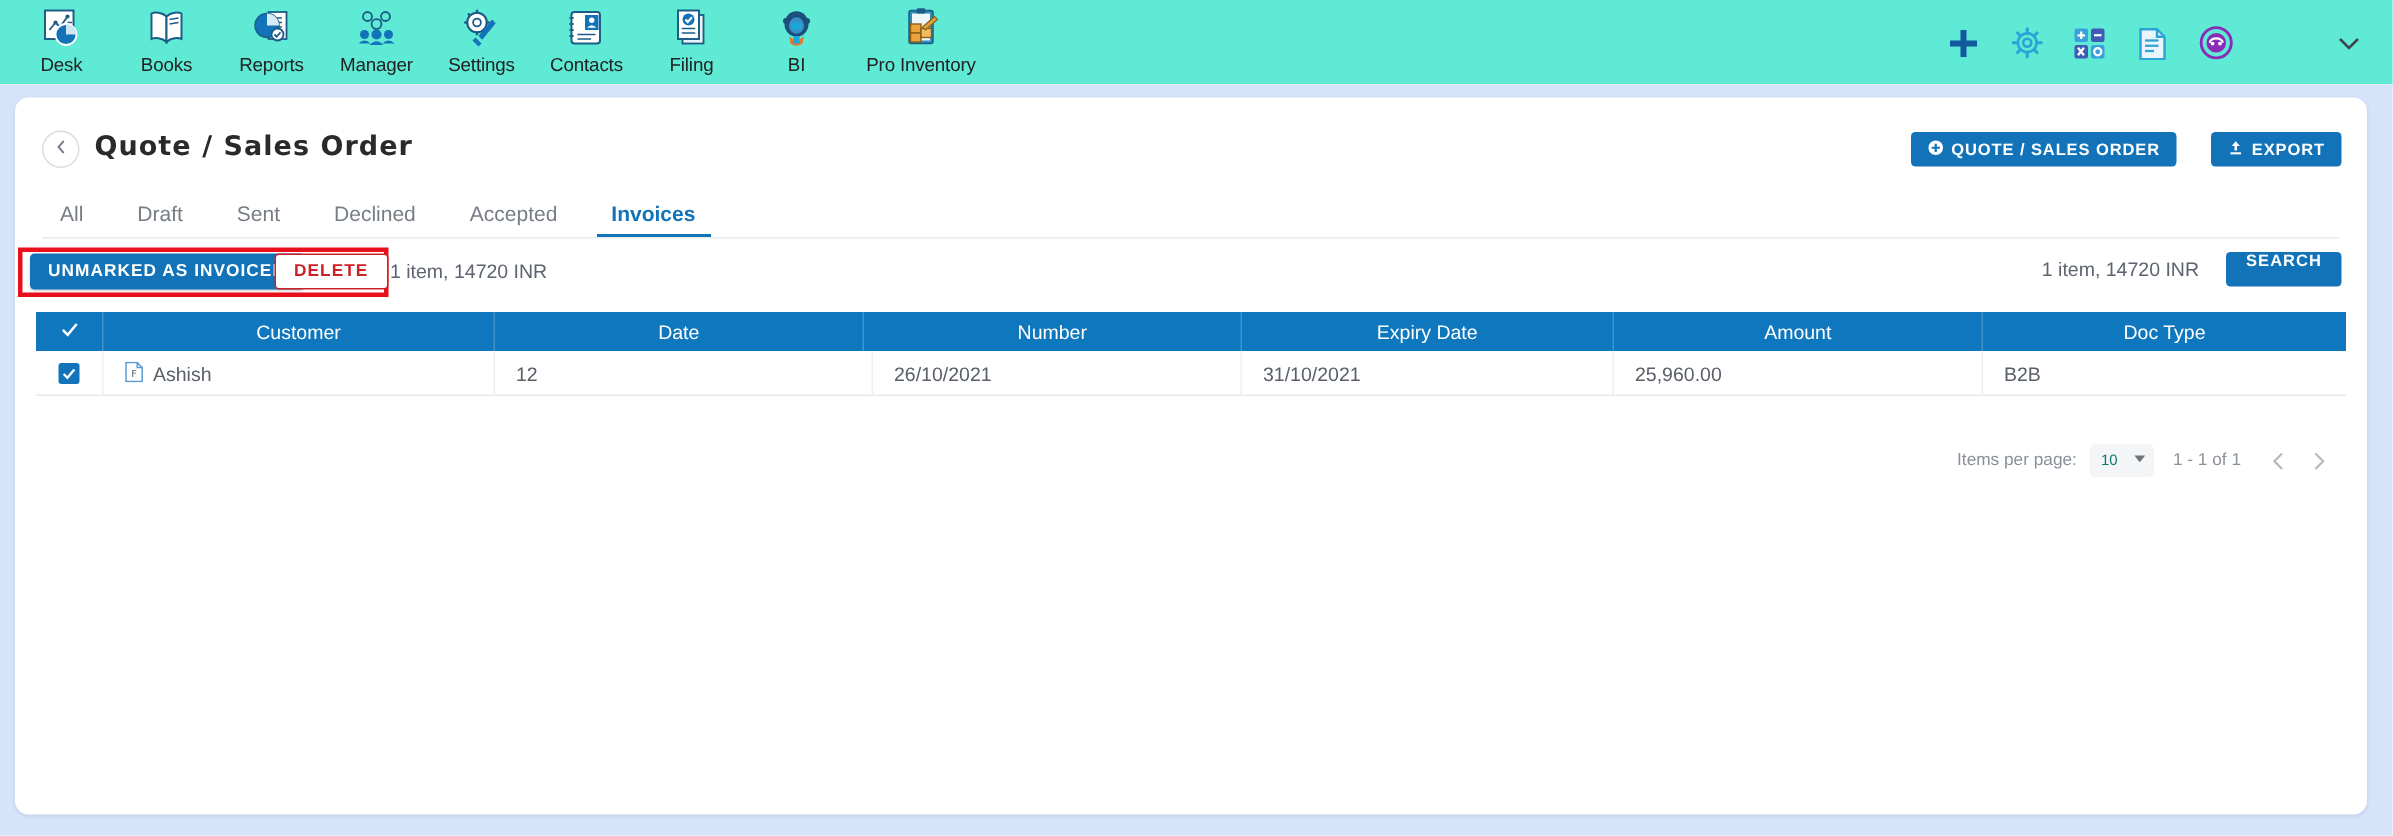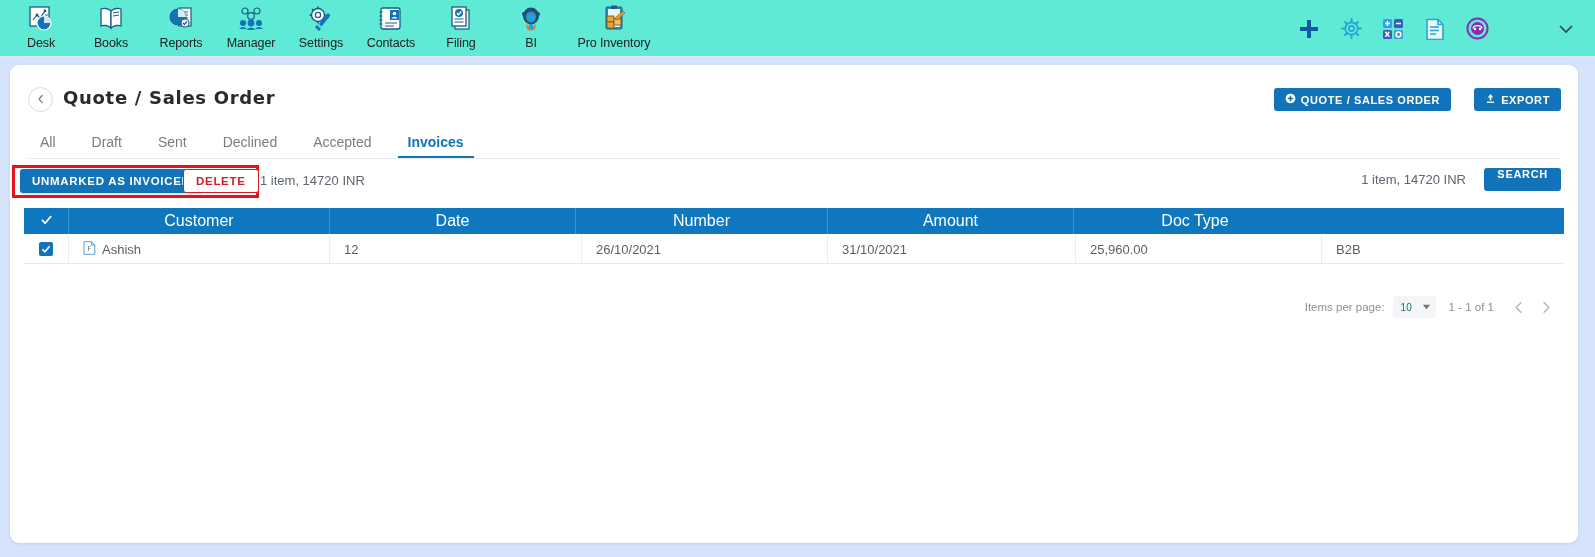--- a/index.html
+++ b/index.html
@@ -138,21 +138,21 @@
     font-size: 11px; font-weight: bold; letter-spacing: 0.7px;
     padding: 0 13px; display: flex; 
     cursor: pointer; font-family: "Liberation Sans", sans-serif;
   }
 
   
   #table { position: absolute; left: 14px; top: 143px; width: 1540px; }
   .trow { display: flex; width: 100%; }
   .thead { background: #0f77bd; height: 26px; }
   .thead .cell {
-    color: #fff; font-size: 16px; height: 26px;
+    color: #fff; font-size: 13px; height: 26px;
     display: flex; align-items: center; justify-content: center;
     border-right: 1px solid #3f93cc;
   }
   .thead .cell:last-child { border-right: none; }
   .tbody { height: 30px; background: #fff; border-bottom: 1px solid #e6e9ed; }
   .tbody .cell {
     font-size: 13px; color: #5a6068; height: 30px;
     display: flex; align-items: center;
     border-right: 1px solid #eceff2; padding-left: 14px;
   }
@@ -474,20 +474,21 @@
       <div class="cell c-check">
         <span>
           <svg width="13" height="13" viewBox="0 0 14 14">
             <polyline points="2,7.5 5.5,11 12,3.2" fill="none" stroke="#ffffff" stroke-width="1.8"></polyline>
           </svg>
         </span>
       </div>
       <div class="cell c-cust">Customer</div>
       <div class="cell c-date">Date</div>
       <div class="cell c-num">Number</div>
+      <div class="cell c-exp">Expiry Date</div>
       <div class="cell c-amt">Amount</div>
       <div class="cell c-doc">Doc Type</div>
     </div>
 
     <div class="trow tbody">
       <div class="cell c-check">
         <span class="chk-box">
           <svg width="10" height="10" viewBox="0 0 14 14">
             <polyline points="2,7.5 5.5,11 12,3.2" fill="none" stroke="#ffffff" stroke-width="2.2"></polyline>
           </svg>

